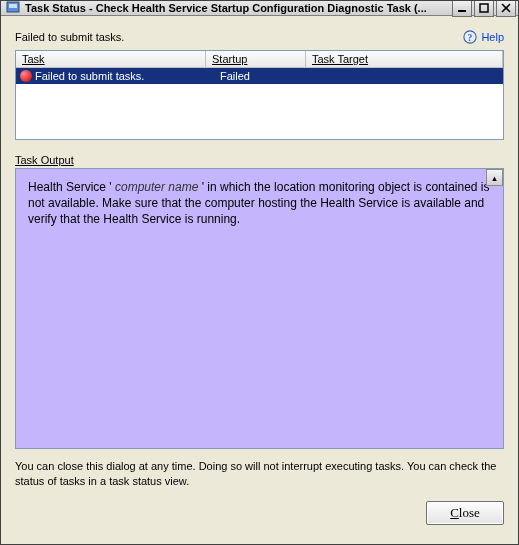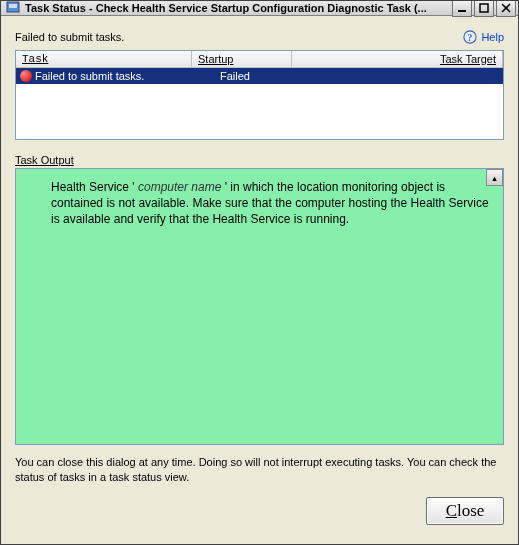--- a/index.html
+++ b/index.html
@@ -85,23 +85,23 @@
     display: flex;
     background: linear-gradient(to bottom,#fcfcfc,#e8e8e8);
     border-bottom: 1px solid #c0c0c0;
     font-size: 11px;
   }
   .col-headers .col {
     padding: 2px 6px;
     border-right: 1px solid #c0c0c0;
     text-decoration: underline;
   }
-  .col-task { width: 176px; font-family: Liberation Mono, monospace; }
+  .col-task { width: 190px; }
   .col-status { width: 100px; }
-  .col-target { flex: 1; border-right: none; text-align: right; }
+  .col-target { flex: 1; border-right: none; }
   .data-row {
     display: flex;
     background: #15317e;
     color: #fff;
     align-items: center;
     height: 16px;
   }
   .data-row .cell { padding: 1px 4px; font-size: 11px; }
   .cell-task { width: 200px; display: flex; align-items: center; gap: 3px;}
   .cell-status { width: 100px; }
@@ -120,26 +120,25 @@
   .output-label { text-decoration: underline; }
   .copy-links { display: flex; gap: 8px; }
   .copy-link {
     display: flex; align-items: center; gap: 3px;
     color: #0046d5; cursor: pointer;
   }
   .copy-link .ul { text-decoration: underline; }
   .doc-icon { width:14px;height:14px; }
   .output-area {
     border: 1px solid #7f9db9;
-    background: #86efac;
+    background: #c4b5fd;
     flex: 1;
     position: relative;
     display: flex;
     min-height: 260px;
-    padding-left: 23px;
   }
   .output-text {
     padding: 10px 12px;
     font-size: 12px;
     line-height: 1.35;
     color: #000;
     flex: 1;
   }
   .output-text .varname { font-style: italic; color:#333; }
   .scroll-up {
@@ -162,21 +161,21 @@
     justify-content: flex-end;
     margin-bottom: 4px;
   }
   .btn {
     min-width: 78px;
     padding: 3px 14px;
     background: linear-gradient(to bottom,#fdfdfd,#e3e3e3);
     border: 1px solid #707070;
     border-radius: 2px;
     font-family: Tahoma;
-    font-size: 17px;
+    font-size: 13px;
     box-shadow: inset 0 0 0 1px #fff;
   }
   .btn .ul { text-decoration: underline; }
 </style>
 </head>
 <body>
 
 <div class="titlebar">
   <span class="app-icon">
     <svg viewBox="0 0 16 16" width="16" height="16">

